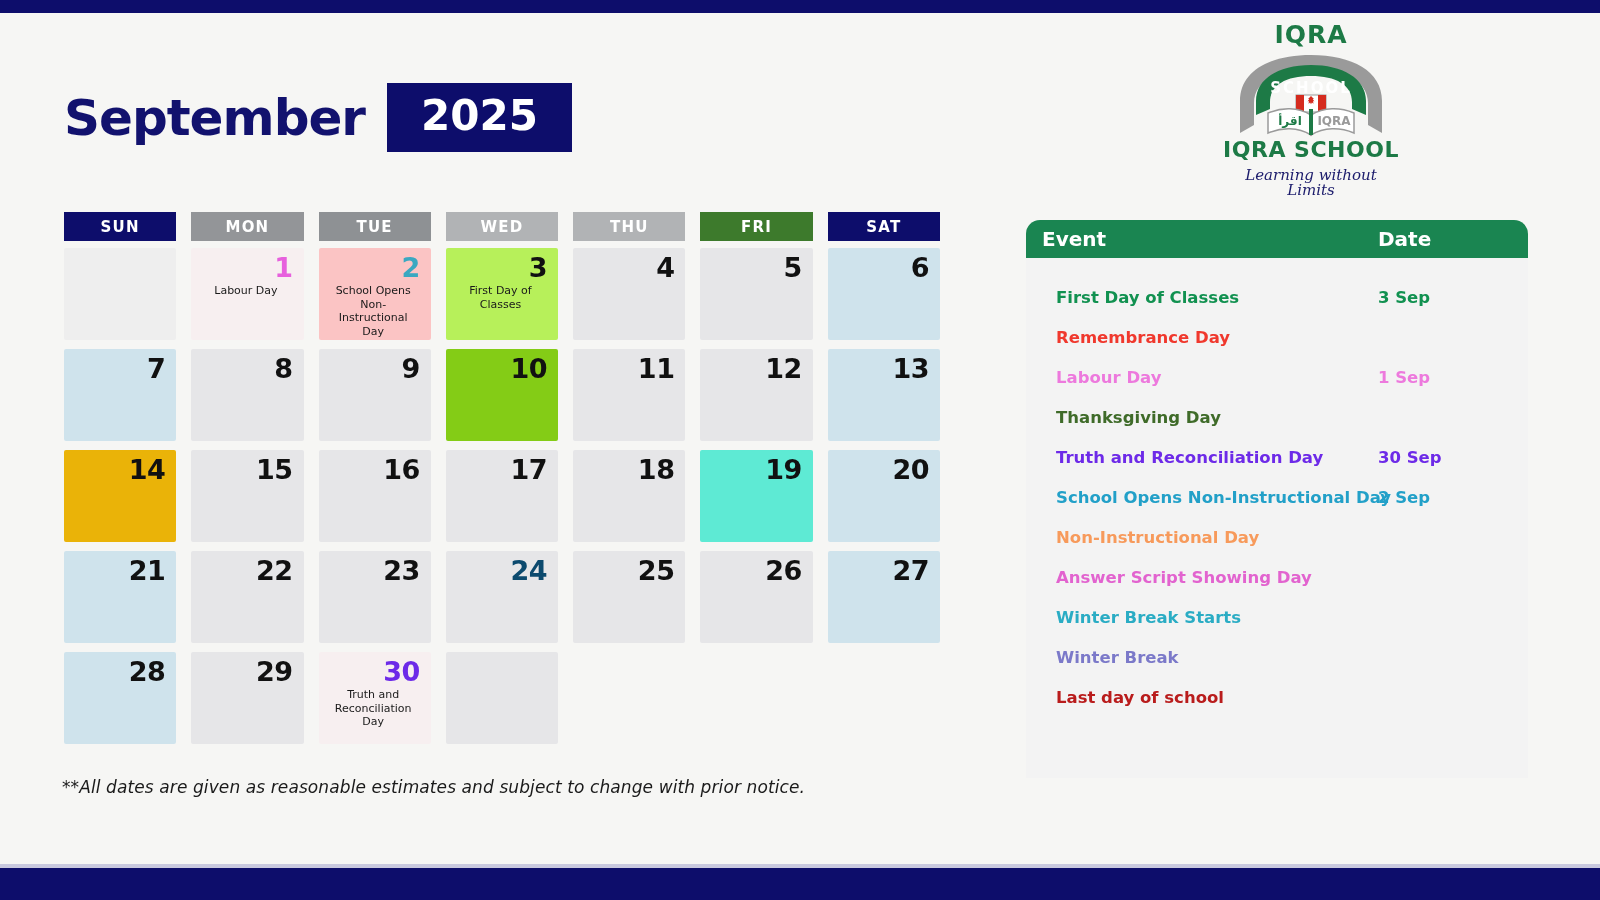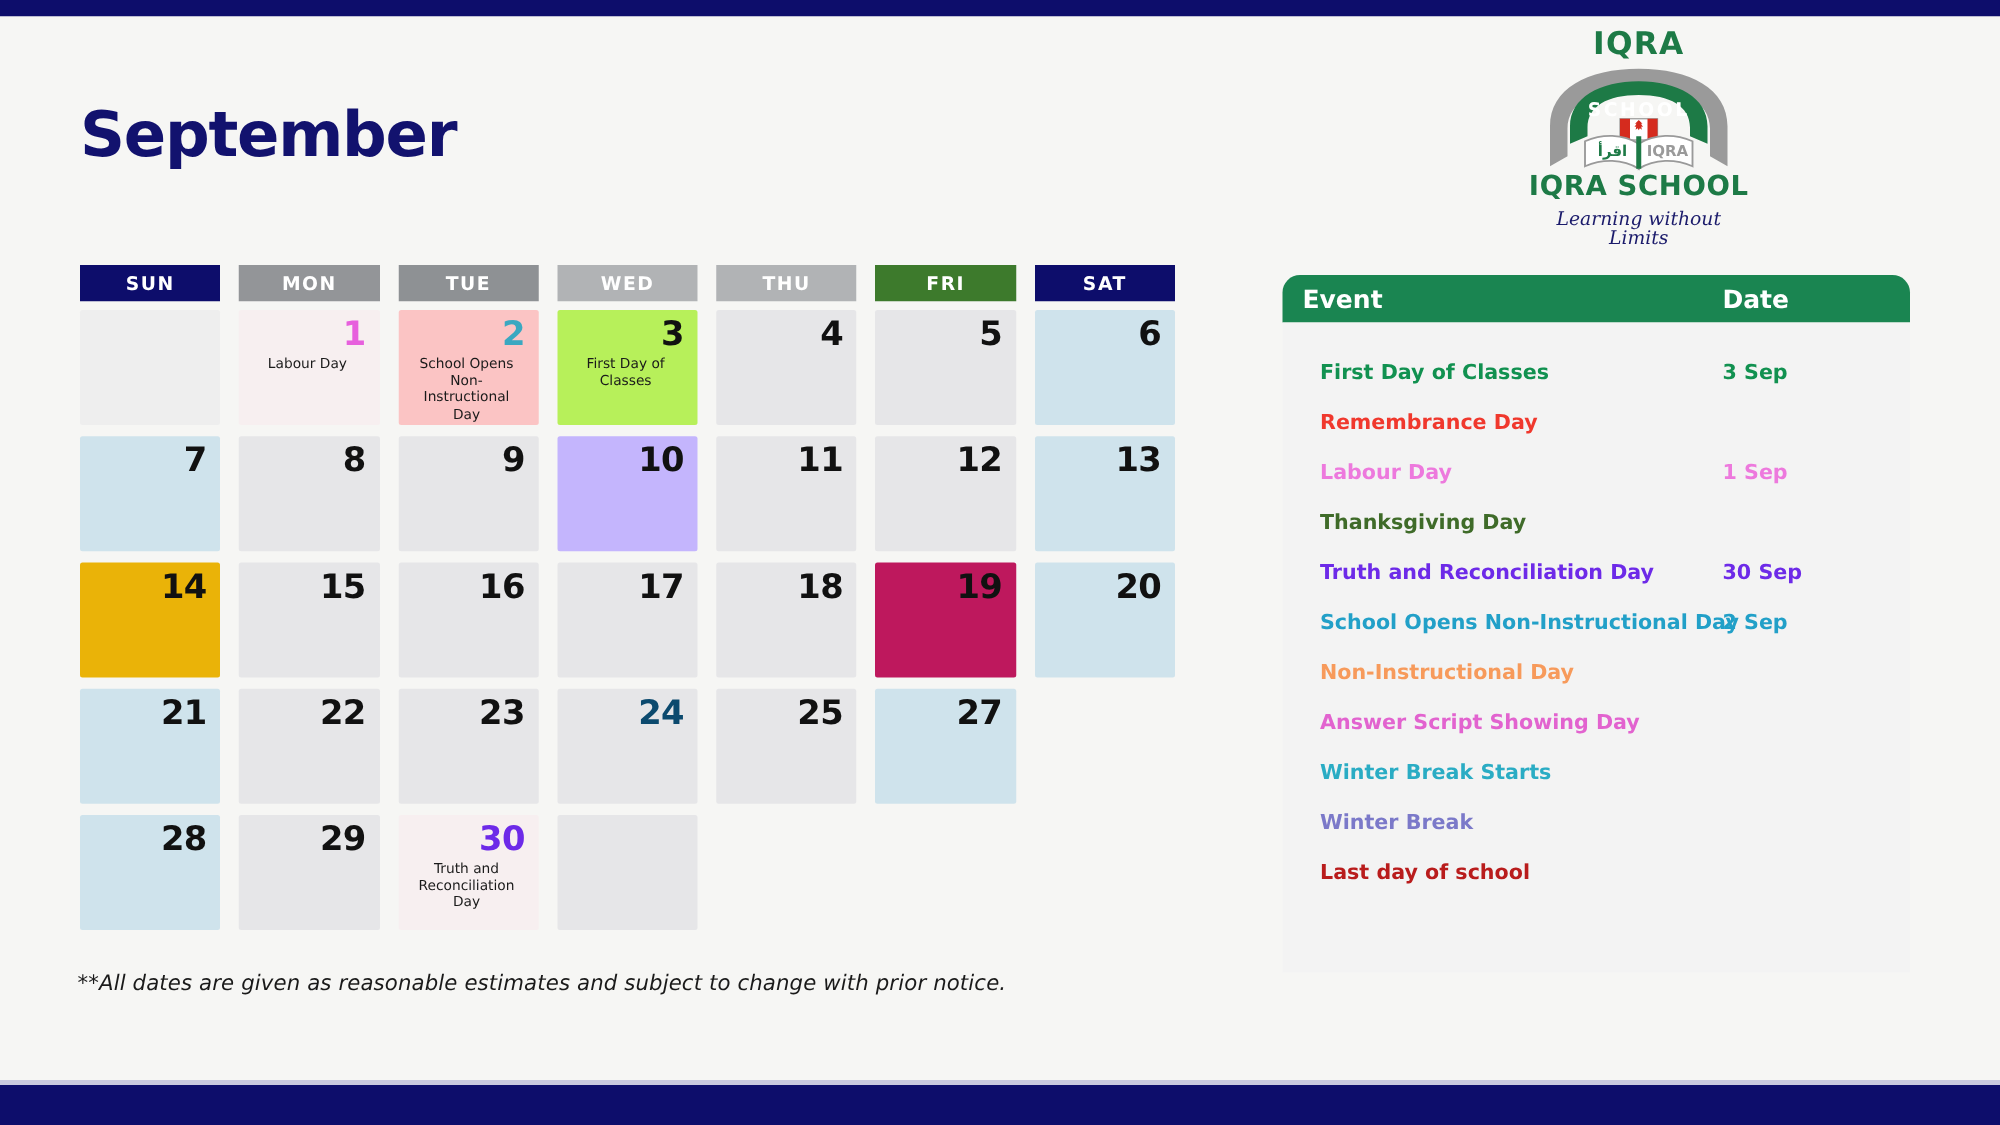--- a/index.html
+++ b/index.html
@@ -230,20 +230,21 @@
 </head>
 <body>
 
 <div class="page"></div>
 <div class="bar-top"></div>
 <div class="bar-bottom-hair"></div>
 <div class="bar-bottom"></div>
 
 <div class="title-row">
   <div class="month-title">September</div>
+  <div class="year-box">2025</div>
 </div>
 
 <div class="logo">
   <div class="logo-iqra">IQRA</div>
   <div class="logo-crest">
     <svg width="170" height="92" viewBox="0 0 170 92">
       <path d="M14 88 L14 56 C14 26 44 10 85 10 C126 10 156 26 156 56 L156 88 L142 80 L142 58 C142 36 118 24 85 24 C52 24 28 36 28 58 L28 80 Z" fill="#9a9a9a"></path>
       <path d="M30 70 L30 56 C30 33 54 20 85 20 C116 20 140 33 140 56 L140 70 L126 64 L126 57 C126 40 110 31 85 31 C60 31 44 40 44 57 L44 64 Z" fill="#1d7a46"></path>
       <text x="85" y="48" text-anchor="middle" font-family="DejaVu Sans, sans-serif" font-size="15" font-weight="700" fill="#ffffff" letter-spacing="2">SCHOOL</text>
       <rect x="70" y="50" width="30" height="17" fill="#ffffff" stroke="#9a9a9a" stroke-width="1"></rect>
@@ -301,21 +302,21 @@
       <div class="week-row">
         <div class="cell" style="background: rgb(207, 227, 236);">
           <span class="num" style="color: rgb(17, 17, 17);">7</span>
         </div>
         <div class="cell" style="background: rgb(230, 230, 232);">
           <span class="num" style="color: rgb(17, 17, 17);">8</span>
         </div>
         <div class="cell" style="background: rgb(230, 230, 232);">
           <span class="num" style="color: rgb(17, 17, 17);">9</span>
         </div>
-        <div class="cell" style="background: #c4b5fd;">
+        <div class="cell" style="background: #84cc16;">
           <span class="num" style="color: rgb(17, 17, 17);">10</span>
         </div>
         <div class="cell" style="background: rgb(230, 230, 232);">
           <span class="num" style="color: rgb(17, 17, 17);">11</span>
         </div>
         <div class="cell" style="background: rgb(230, 230, 232);">
           <span class="num" style="color: rgb(17, 17, 17);">12</span>
         </div>
         <div class="cell" style="background: rgb(207, 227, 236);">
           <span class="num" style="color: rgb(17, 17, 17);">13</span>
@@ -330,21 +331,21 @@
         </div>
         <div class="cell" style="background: rgb(230, 230, 232);">
           <span class="num" style="color: rgb(17, 17, 17);">16</span>
         </div>
         <div class="cell" style="background: rgb(230, 230, 232);">
           <span class="num" style="color: rgb(17, 17, 17);">17</span>
         </div>
         <div class="cell" style="background: rgb(230, 230, 232);">
           <span class="num" style="color: rgb(17, 17, 17);">18</span>
         </div>
-        <div class="cell" style="background: #be185d;">
+        <div class="cell" style="background: #5eead4;">
           <span class="num" style="color: rgb(17, 17, 17);">19</span>
         </div>
         <div class="cell" style="background: rgb(207, 227, 236);">
           <span class="num" style="color: rgb(17, 17, 17);">20</span>
         </div>
       </div>
       <div class="week-row">
         <div class="cell" style="background: rgb(207, 227, 236);">
           <span class="num" style="color: rgb(17, 17, 17);">21</span>
         </div>
@@ -352,20 +353,23 @@
           <span class="num" style="color: rgb(17, 17, 17);">22</span>
         </div>
         <div class="cell" style="background: rgb(230, 230, 232);">
           <span class="num" style="color: rgb(17, 17, 17);">23</span>
         </div>
         <div class="cell" style="background: rgb(230, 230, 232);">
           <span class="num" style="color: #0c4a6e;">24</span>
         </div>
         <div class="cell" style="background: rgb(230, 230, 232);">
           <span class="num" style="color: rgb(17, 17, 17);">25</span>
+        </div>
+        <div class="cell" style="background: rgb(230, 230, 232);">
+          <span class="num" style="color: rgb(17, 17, 17);">26</span>
         </div>
         <div class="cell" style="background: rgb(207, 227, 236);">
           <span class="num" style="color: rgb(17, 17, 17);">27</span>
         </div>
       </div>
       <div class="week-row">
         <div class="cell" style="background: rgb(207, 227, 236);">
           <span class="num" style="color: rgb(17, 17, 17);">28</span>
         </div>
         <div class="cell" style="background: rgb(230, 230, 232);">

